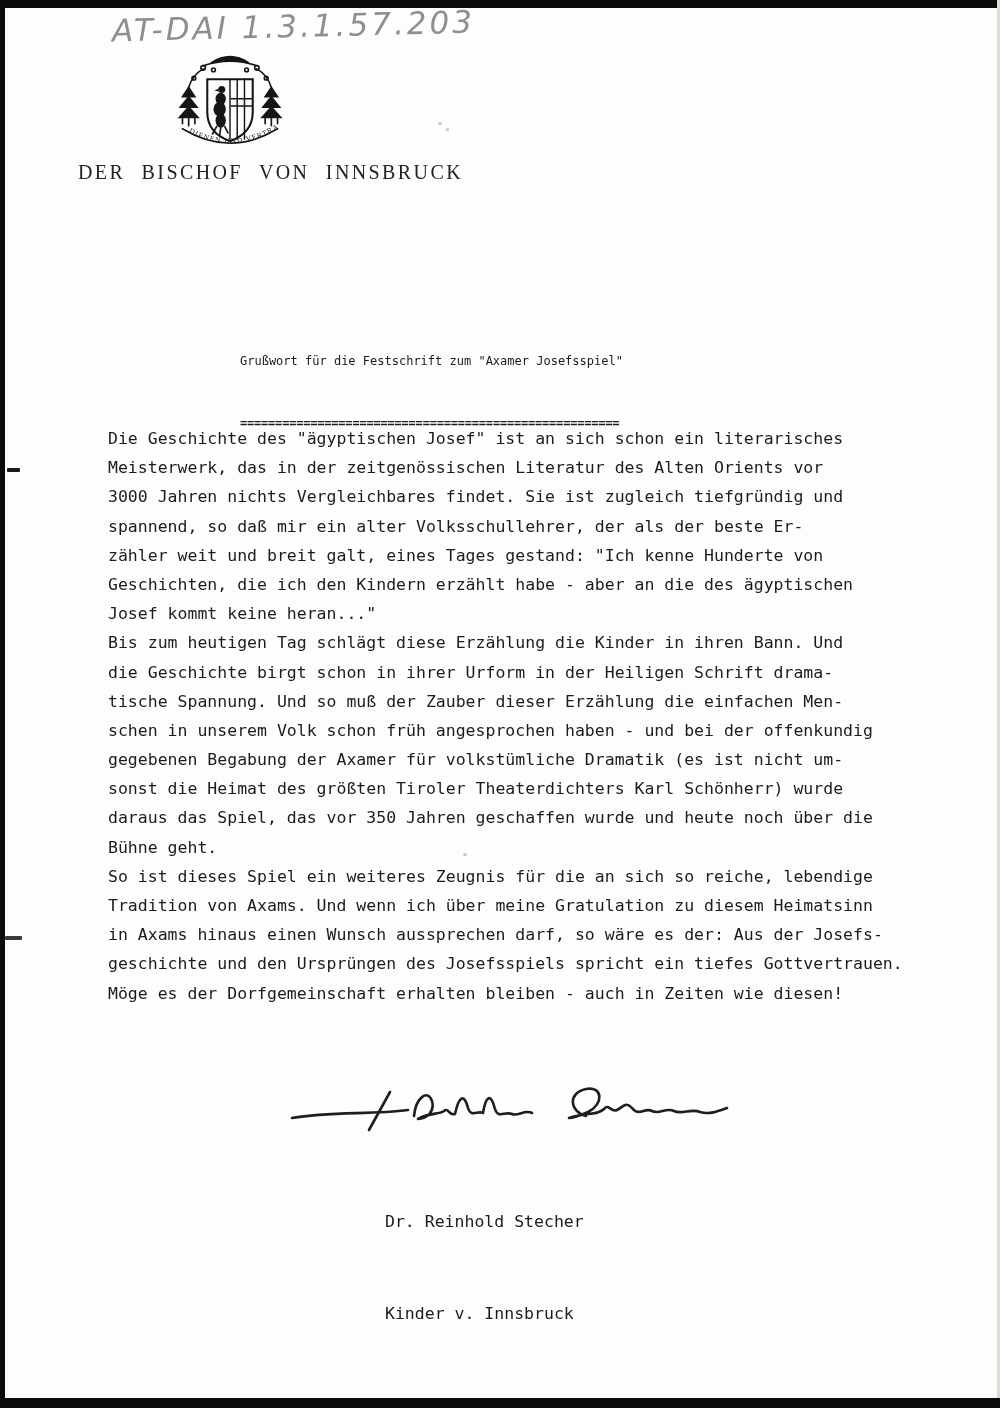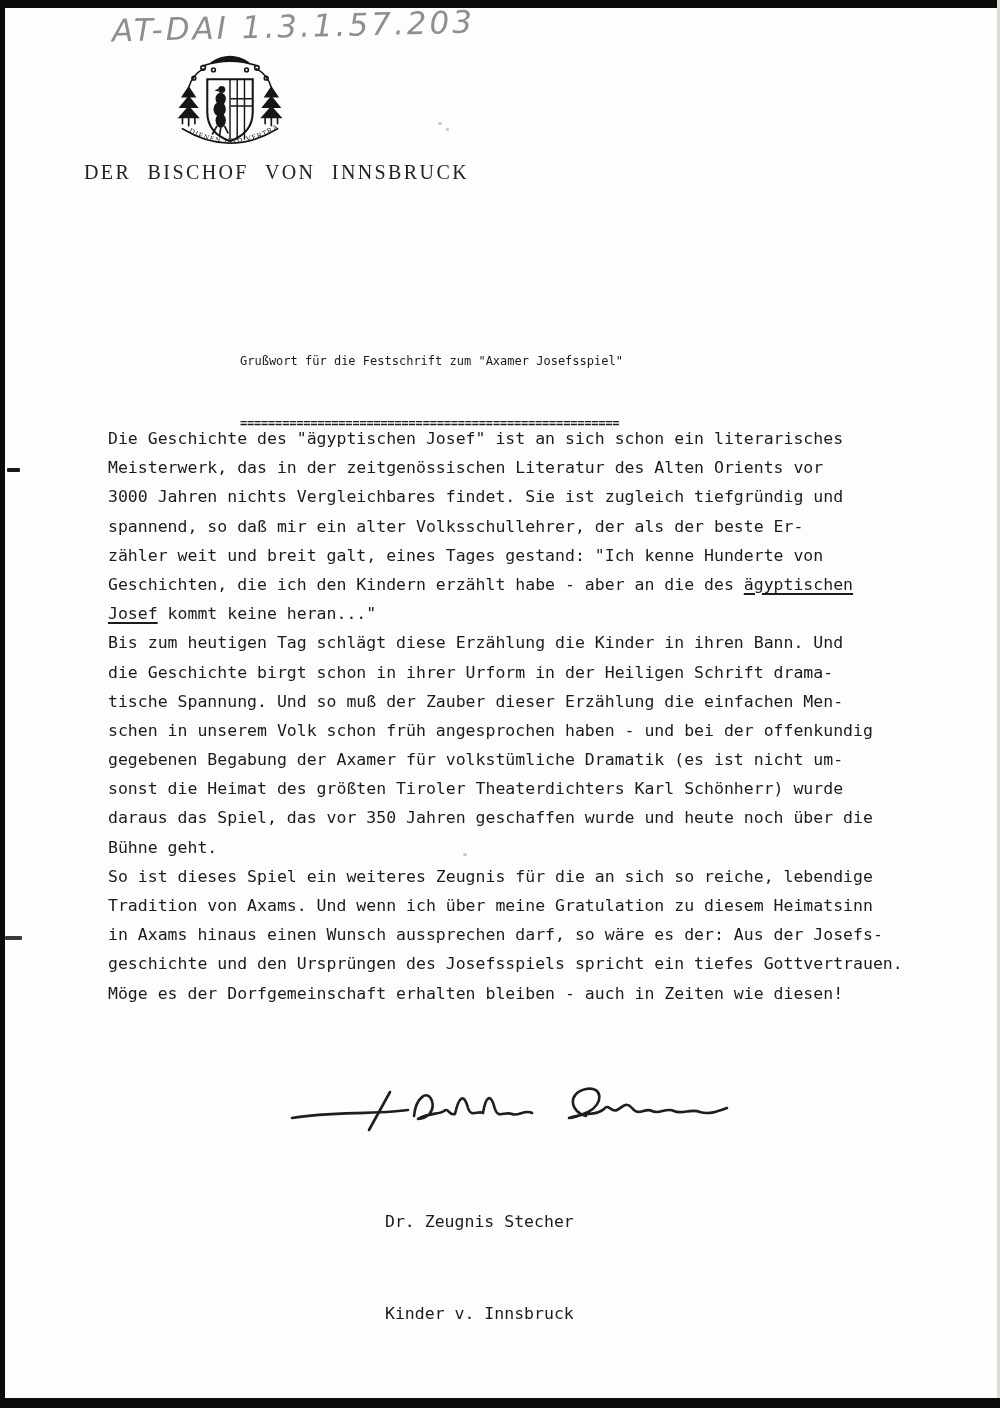--- a/index.html
+++ b/index.html
@@ -26,35 +26,35 @@
     transform:rotate(-1.4deg);white-space:nowrap;
   }
 
   
   .crest{position:absolute;left:168px;top:52px;width:124px;height:104px;}
 
   
   .letterhead{
     position:absolute;left:78px;top:161px;
     font-family:"Liberation Serif",serif;font-size:20px;
-    letter-spacing:2.4px;word-spacing:9px;color:#222;white-space:nowrap;margin-left:6px;
+    letter-spacing:2.4px;word-spacing:9px;color:#222;white-space:nowrap;
   }
 
   
   .title-block{position:absolute;left:240px;top:311px;font-size:12px;line-height:20px;white-space:pre;}
   .title-line{font-weight:500;}
   .title-rule{font-weight:bold;margin-top:2px;letter-spacing:-0.2px;}
 
   
   .letter-body{
     position:absolute;left:108px;top:424px;
     font-size:16.5px;line-height:29.2px;white-space:pre;
   }
   .letter-body .body-line{height:29.2px;}
-  .letter-body span.u{text-decoration:underline;text-underline-offset:3px;text-decoration-thickness:1.5px;}
+  .letter-body span.u{text-underline-offset:3px;text-decoration-thickness:1.5px;}
 
   
   .signature{position:absolute;left:286px;top:1078px;}
   .signoff{position:absolute;left:385px;top:1146px;font-size:16.5px;line-height:30.5px;white-space:pre;}
 </style>
 </head>
 <body>
 
 <div class="page">
 
@@ -135,17 +135,17 @@
   <svg class="signature" width="445" height="64" viewBox="0 0 445 64">
     <g stroke="#1e1e1e" stroke-width="2.6" fill="none" stroke-linecap="round" stroke-linejoin="round">
       <path d="M6,40 C45,33 85,37 122,32"></path>
       <path d="M104,14 L83,52"></path>
       <path d="M128,38 C130,19 142,11 146,23 C149,33 141,41 132,41 C145,34 152,37 158,33 C163,29 162,38 169,36 C173,18 178,15 182,30 C185,40 192,32 197,35 C200,17 205,15 209,31 C212,41 219,33 226,36 C232,39 239,31 246,35"></path>
       <path d="M300,38 C284,34 281,15 300,11 C317,8 318,26 302,34 C293,38 287,40 283,40 C299,34 311,38 318,31 C323,25 325,35 331,32 C337,29 340,23 346,30 C353,39 359,29 366,33 C373,37 380,29 388,33 C396,37 405,30 414,34 C423,37 433,33 441,30"></path>
     </g>
   </svg>
 
   <div class="signoff">
-    <div>Dr. Zeugnis Stecher</div>
+    <div>Dr. Reinhold Stecher</div>
     <div>Kinder v. Innsbruck</div>
   </div>
 
 </div>
 
 </body></html>

